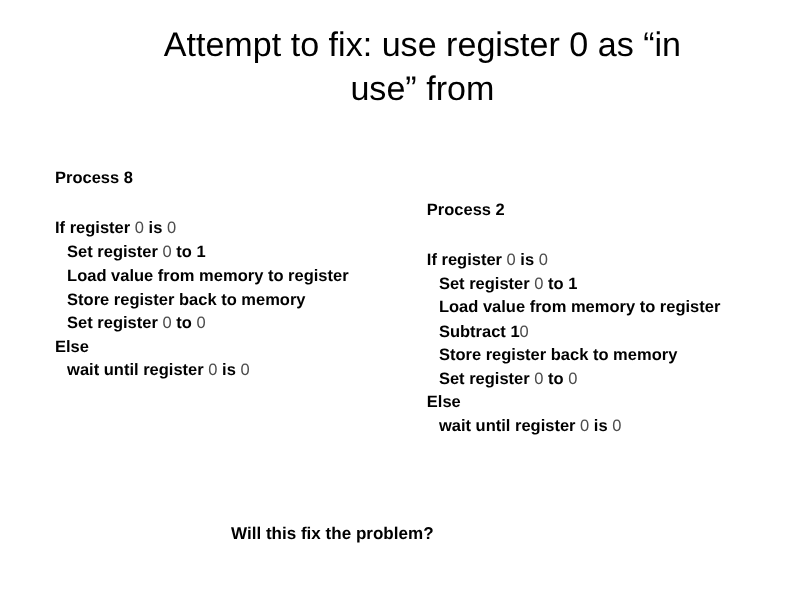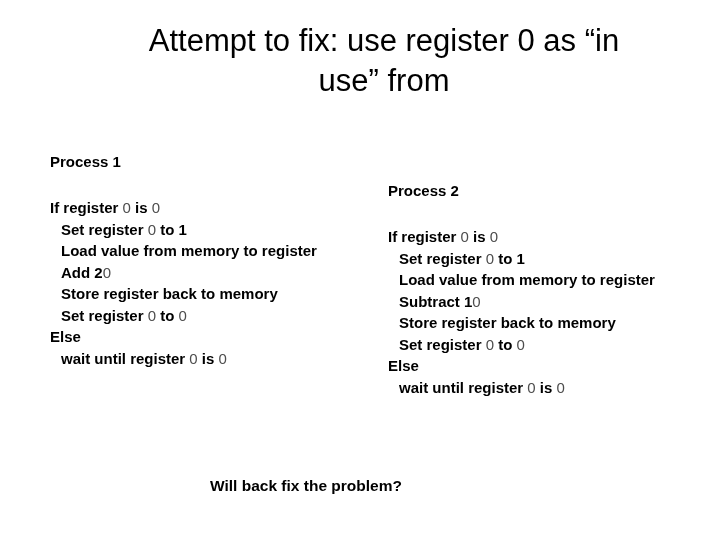--- a/index.html
+++ b/index.html
@@ -66,26 +66,25 @@
 <body>
 
 <div class="slide" style="background: rgb(255, 255, 255); color: rgb(0, 0, 0);">
 
   <div class="title">
     <div>Attempt to fix: use register 0 as “in</div>
     <div>use” from</div>
   </div>
 
   <div class="col col-left">
-    <div class="col-heading">Process 1</div>
+    <div class="col-heading">Process 8</div>
     <div class="code-lines">
         <div class="code-line">If register <span class="zero" style="color: rgb(77, 77, 77);">0</span> is <span class="zero" style="color: rgb(77, 77, 77);">0</span></div>
         <div class="code-line ind">Set register <span class="zero" style="color: rgb(77, 77, 77);">0</span> to 1</div>
         <div class="code-line ind">Load value from memory to register</div>
-        <div class="code-line ind">Add 2<span class="zero" style="color: rgb(77, 77, 77);">0</span></div>
         <div class="code-line ind">Store register back to memory</div>
         <div class="code-line ind">Set register <span class="zero" style="color: rgb(77, 77, 77);">0</span> to <span class="zero" style="color: rgb(77, 77, 77);">0</span></div>
         <div class="code-line">Else</div>
         <div class="code-line ind">wait until register <span class="zero" style="color: rgb(77, 77, 77);">0</span> is <span class="zero" style="color: rgb(77, 77, 77);">0</span></div>
       </div>
   </div>
 
   <div class="col col-right">
     <div class="col-heading">Process 2</div>
     <div class="code-lines">
@@ -93,15 +92,15 @@
         <div class="code-line ind">Set register <span class="zero" style="color: rgb(77, 77, 77);">0</span> to 1</div>
         <div class="code-line ind">Load value from memory to register</div>
         <div class="code-line ind">Subtract 1<span class="zero" style="color: rgb(77, 77, 77);">0</span></div>
         <div class="code-line ind">Store register back to memory</div>
         <div class="code-line ind">Set register <span class="zero" style="color: rgb(77, 77, 77);">0</span> to <span class="zero" style="color: rgb(77, 77, 77);">0</span></div>
         <div class="code-line">Else</div>
         <div class="code-line ind">wait until register <span class="zero" style="color: rgb(77, 77, 77);">0</span> is <span class="zero" style="color: rgb(77, 77, 77);">0</span></div>
       </div>
   </div>
 
-  <div class="footer-question">Will back fix the problem?</div>
+  <div class="footer-question">Will this fix the problem?</div>
 
 </div>
 
 </body></html>

